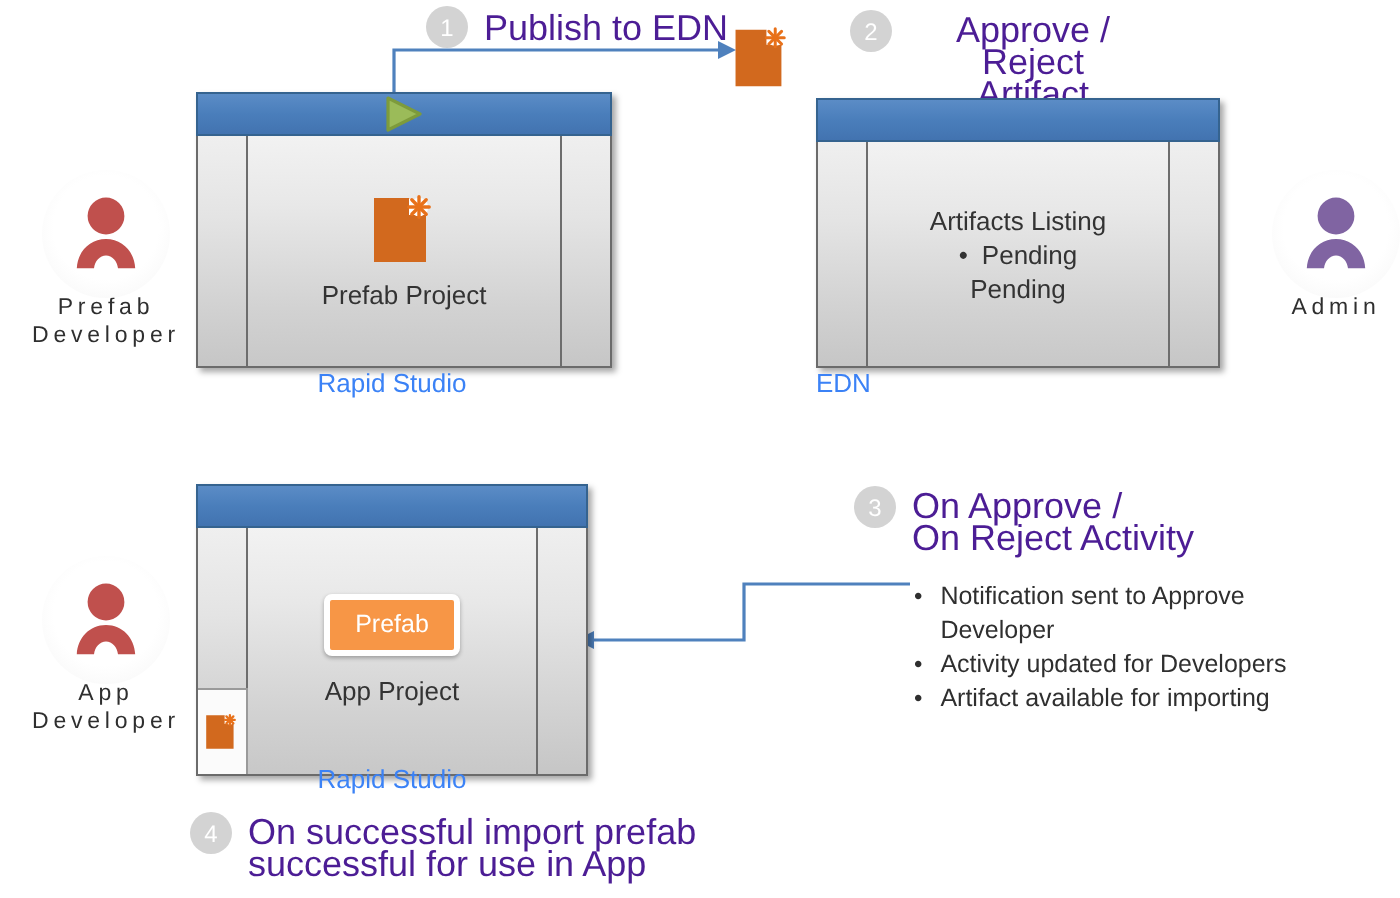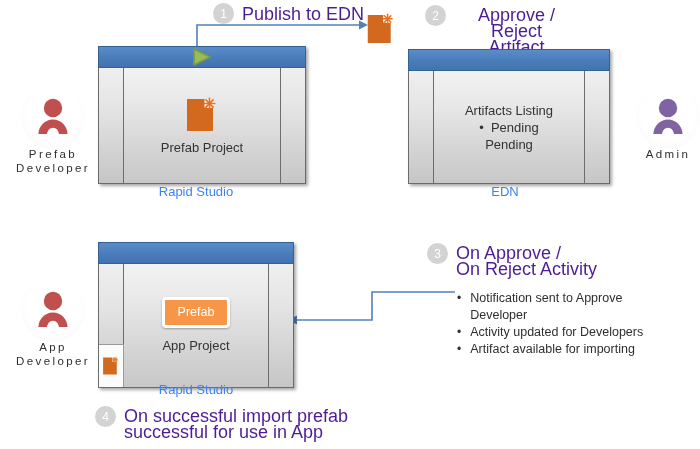--- a/index.html
+++ b/index.html
@@ -211,21 +211,21 @@
         <div class="pane-label">Artifacts Listing</div>
         <div class="pane-label" style="display:flex;gap:7px;align-items:flex-start;">
           <span>•</span>
           <span>Pending</span>
         </div>
         <div class="pane-label">Pending</div>
       </div>
       <div class="pane-side right"></div>
     </div>
   </div>
-  <div class="caption" style="left:408px;top:184px;width:202px;text-align:center;padding-right:8px;box-sizing:border-box;">EDN</div>
+  <div class="caption" style="left:408px;top:184px;width:202px;text-align:left;padding-right:8px;box-sizing:border-box;">EDN</div>
 
   <div class="abs actor" style="left:625px;top:85px;">
     <div class="halo">
       <svg width="40" height="42" viewBox="0 0 40 42">
         <circle cx="20" cy="12" r="9.2" fill="#8064a2"></circle>
         <path d="M20 23.5c-8.2 0-14.2 6.4-14.6 14.6h8.6c.4-3.6 2.9-6.4 6-6.4s5.6 2.8 6 6.4h8.6C34.2 29.9 28.2 23.5 20 23.5z" fill="#8064a2"></path>
       </svg>
     </div>
     <div class="nm">
       <div>Admin</div>

